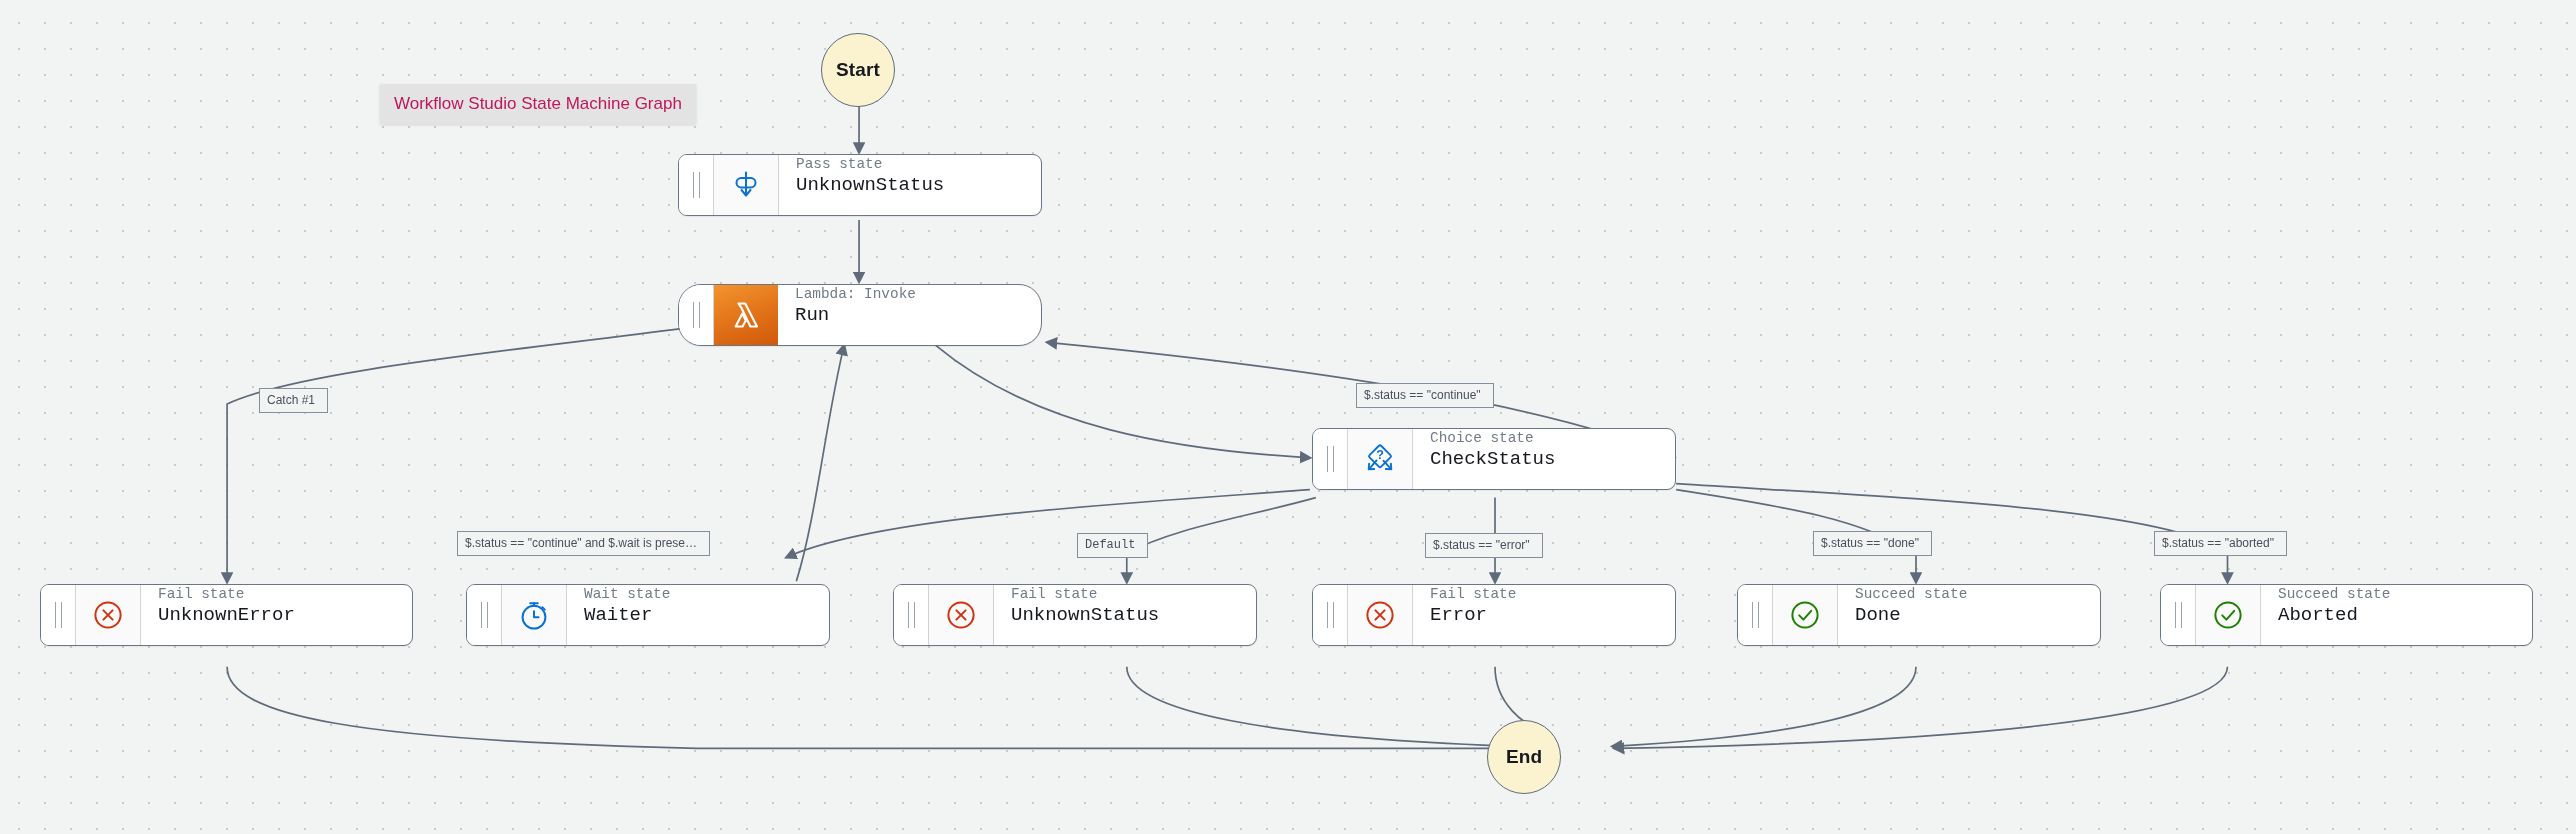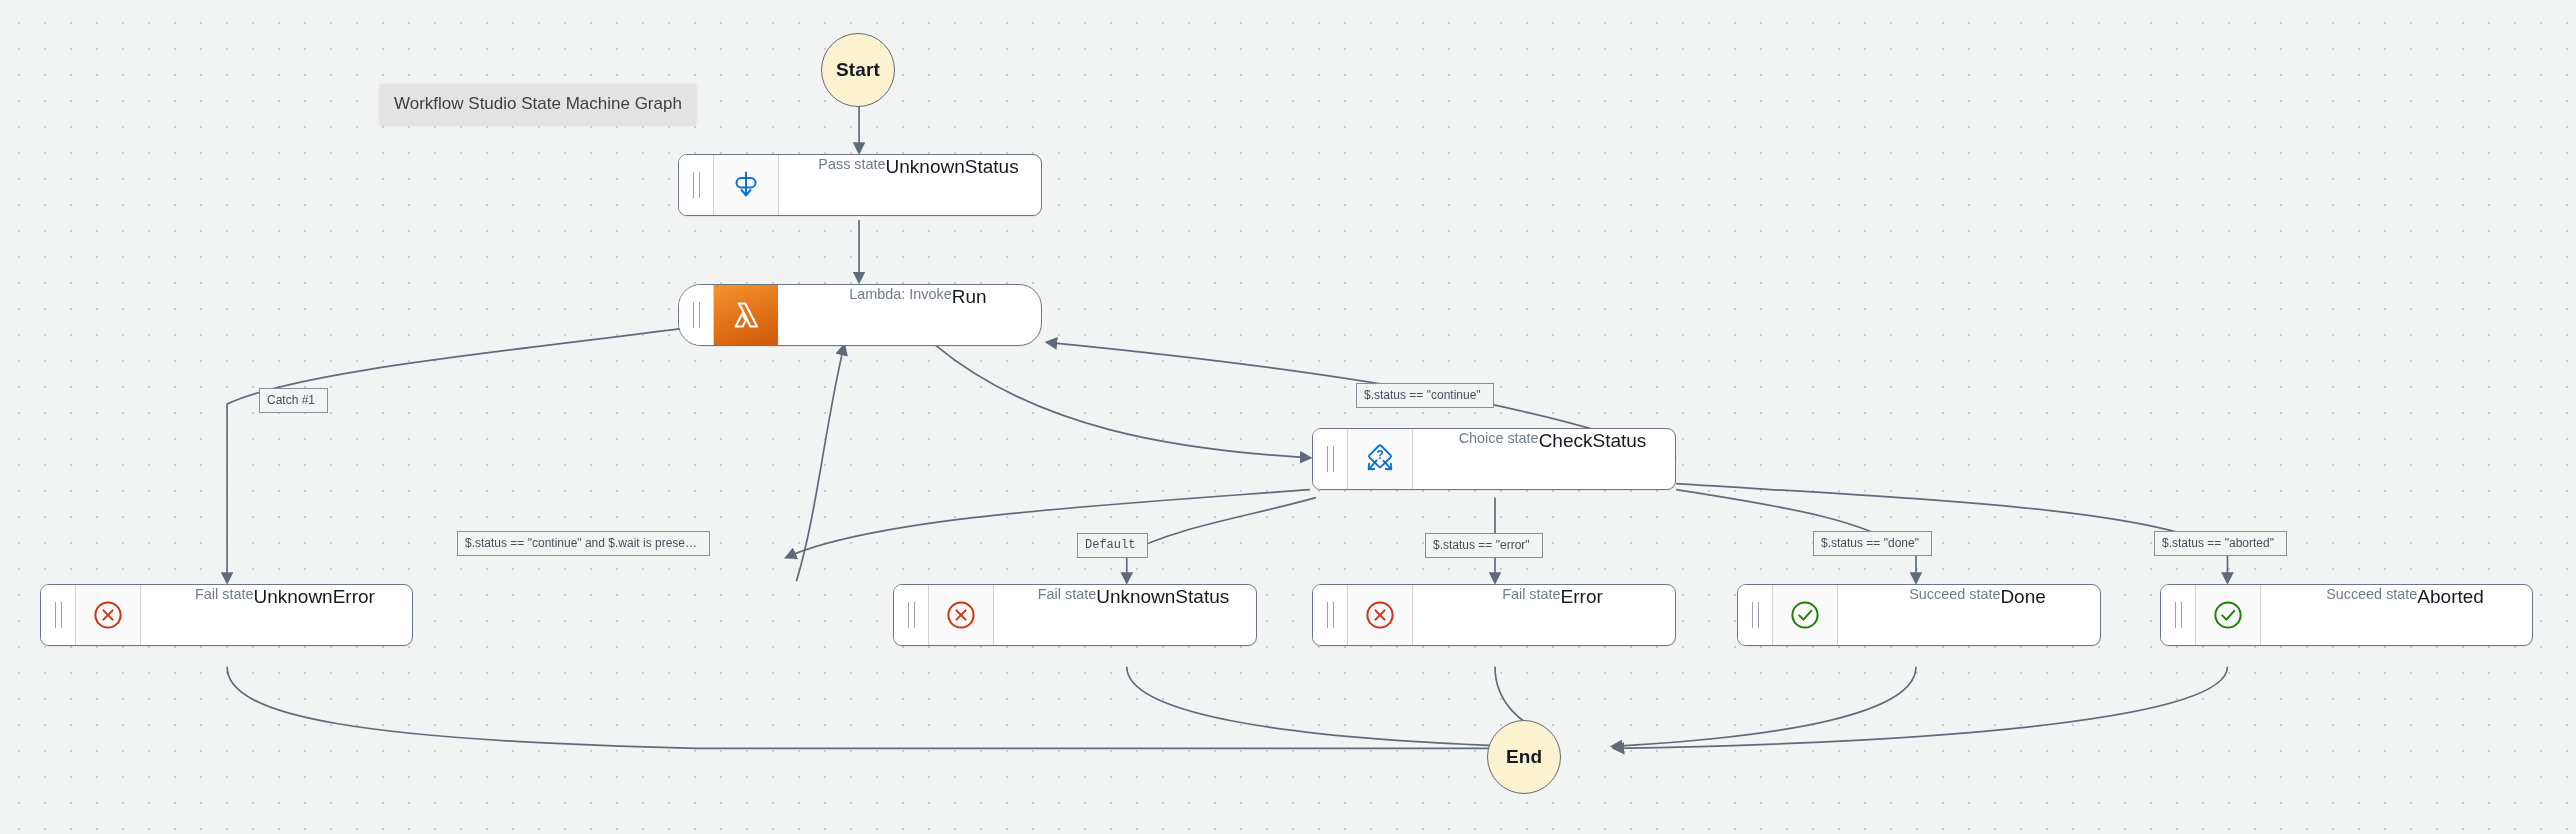--- a/index.html
+++ b/index.html
@@ -80,24 +80,24 @@
     background: #fafafa;
     border-right: 1.3px solid #cfd4da;
   }
   .node.lambda .iconbox {
     background: linear-gradient(160deg, #f3952f 0%, #e3751a 48%, #d0590a 100%);
     border-right: none;
   }
   .node .labels {
     flex: 1 1 auto;
     display: flex;
-    flex-direction: row;
-    justify-content: center;
+    flex-direction: column;
     padding-left: 17px;
     min-width: 0;
+    font-family: Liberation Mono, monospace;
   }
   .node .kind {
     font-size: 14.4px;
     color: #707b87;
     line-height: 1.25;
     white-space: nowrap;
   }
   .node .name {
     font-size: 19px;
     color: #16191f;
@@ -116,21 +116,21 @@
     line-height: 1;
     padding: 5px 12px 6px 7px;
     white-space: nowrap;
     box-sizing: border-box;
   }
 
   
   .graph-title {
     position: absolute;
     background: #e3e3e3;
-    color: #404040;
+    color: #be185d;
     font-size: 17px;
     line-height: 1;
     padding: 11px 14px 12px 14px;
     box-shadow: 0 1px 3px rgba(0,0,0,.13);
     white-space: nowrap;
   }
 </style>
 </head>
 <body>
 
@@ -251,20 +251,38 @@
         <path d="M12.4 12.4 L21.6 21.6"></path>
         <path d="M21.6 12.4 L12.4 21.6"></path>
       </svg>
     </div>
     <div class="labels">
       <div class="kind">Fail state</div>
       <div class="name">UnknownError</div>
     </div>
   </div>
 
+  <div class="node" style="left:466px; top:584px; width:364px;">
+    <div class="grip">
+        <i></i>
+      </div>
+    <div class="iconbox">
+      <svg width="34" height="34" viewBox="0 0 34 34" fill="none" stroke="#0972d3" stroke-width="2" stroke-linecap="round" stroke-linejoin="round">
+        <circle cx="17" cy="19.2" r="11.4"></circle>
+        <path d="M13.2 5.2 L20.8 5.2"></path>
+        <path d="M17 5.2 L17 8"></path>
+        <path d="M25.4 9.2 L27.8 11.6"></path>
+        <path d="M17 13.2 L17 19.2 L21.6 19.2"></path>
+      </svg>
+    </div>
+    <div class="labels">
+      <div class="kind">Wait state</div>
+      <div class="name">Waiter</div>
+    </div>
+  </div>
 
   <div class="node" style="left:893px; top:584px; width:364px;">
     <div class="grip">
         <i></i>
       </div>
     <div class="iconbox">
       <svg width="34" height="34" viewBox="0 0 34 34" fill="none" stroke="#d13212" stroke-width="2" stroke-linecap="round">
         <circle cx="17" cy="17" r="12.6"></circle>
         <path d="M12.4 12.4 L21.6 21.6"></path>
         <path d="M21.6 12.4 L12.4 21.6"></path>

